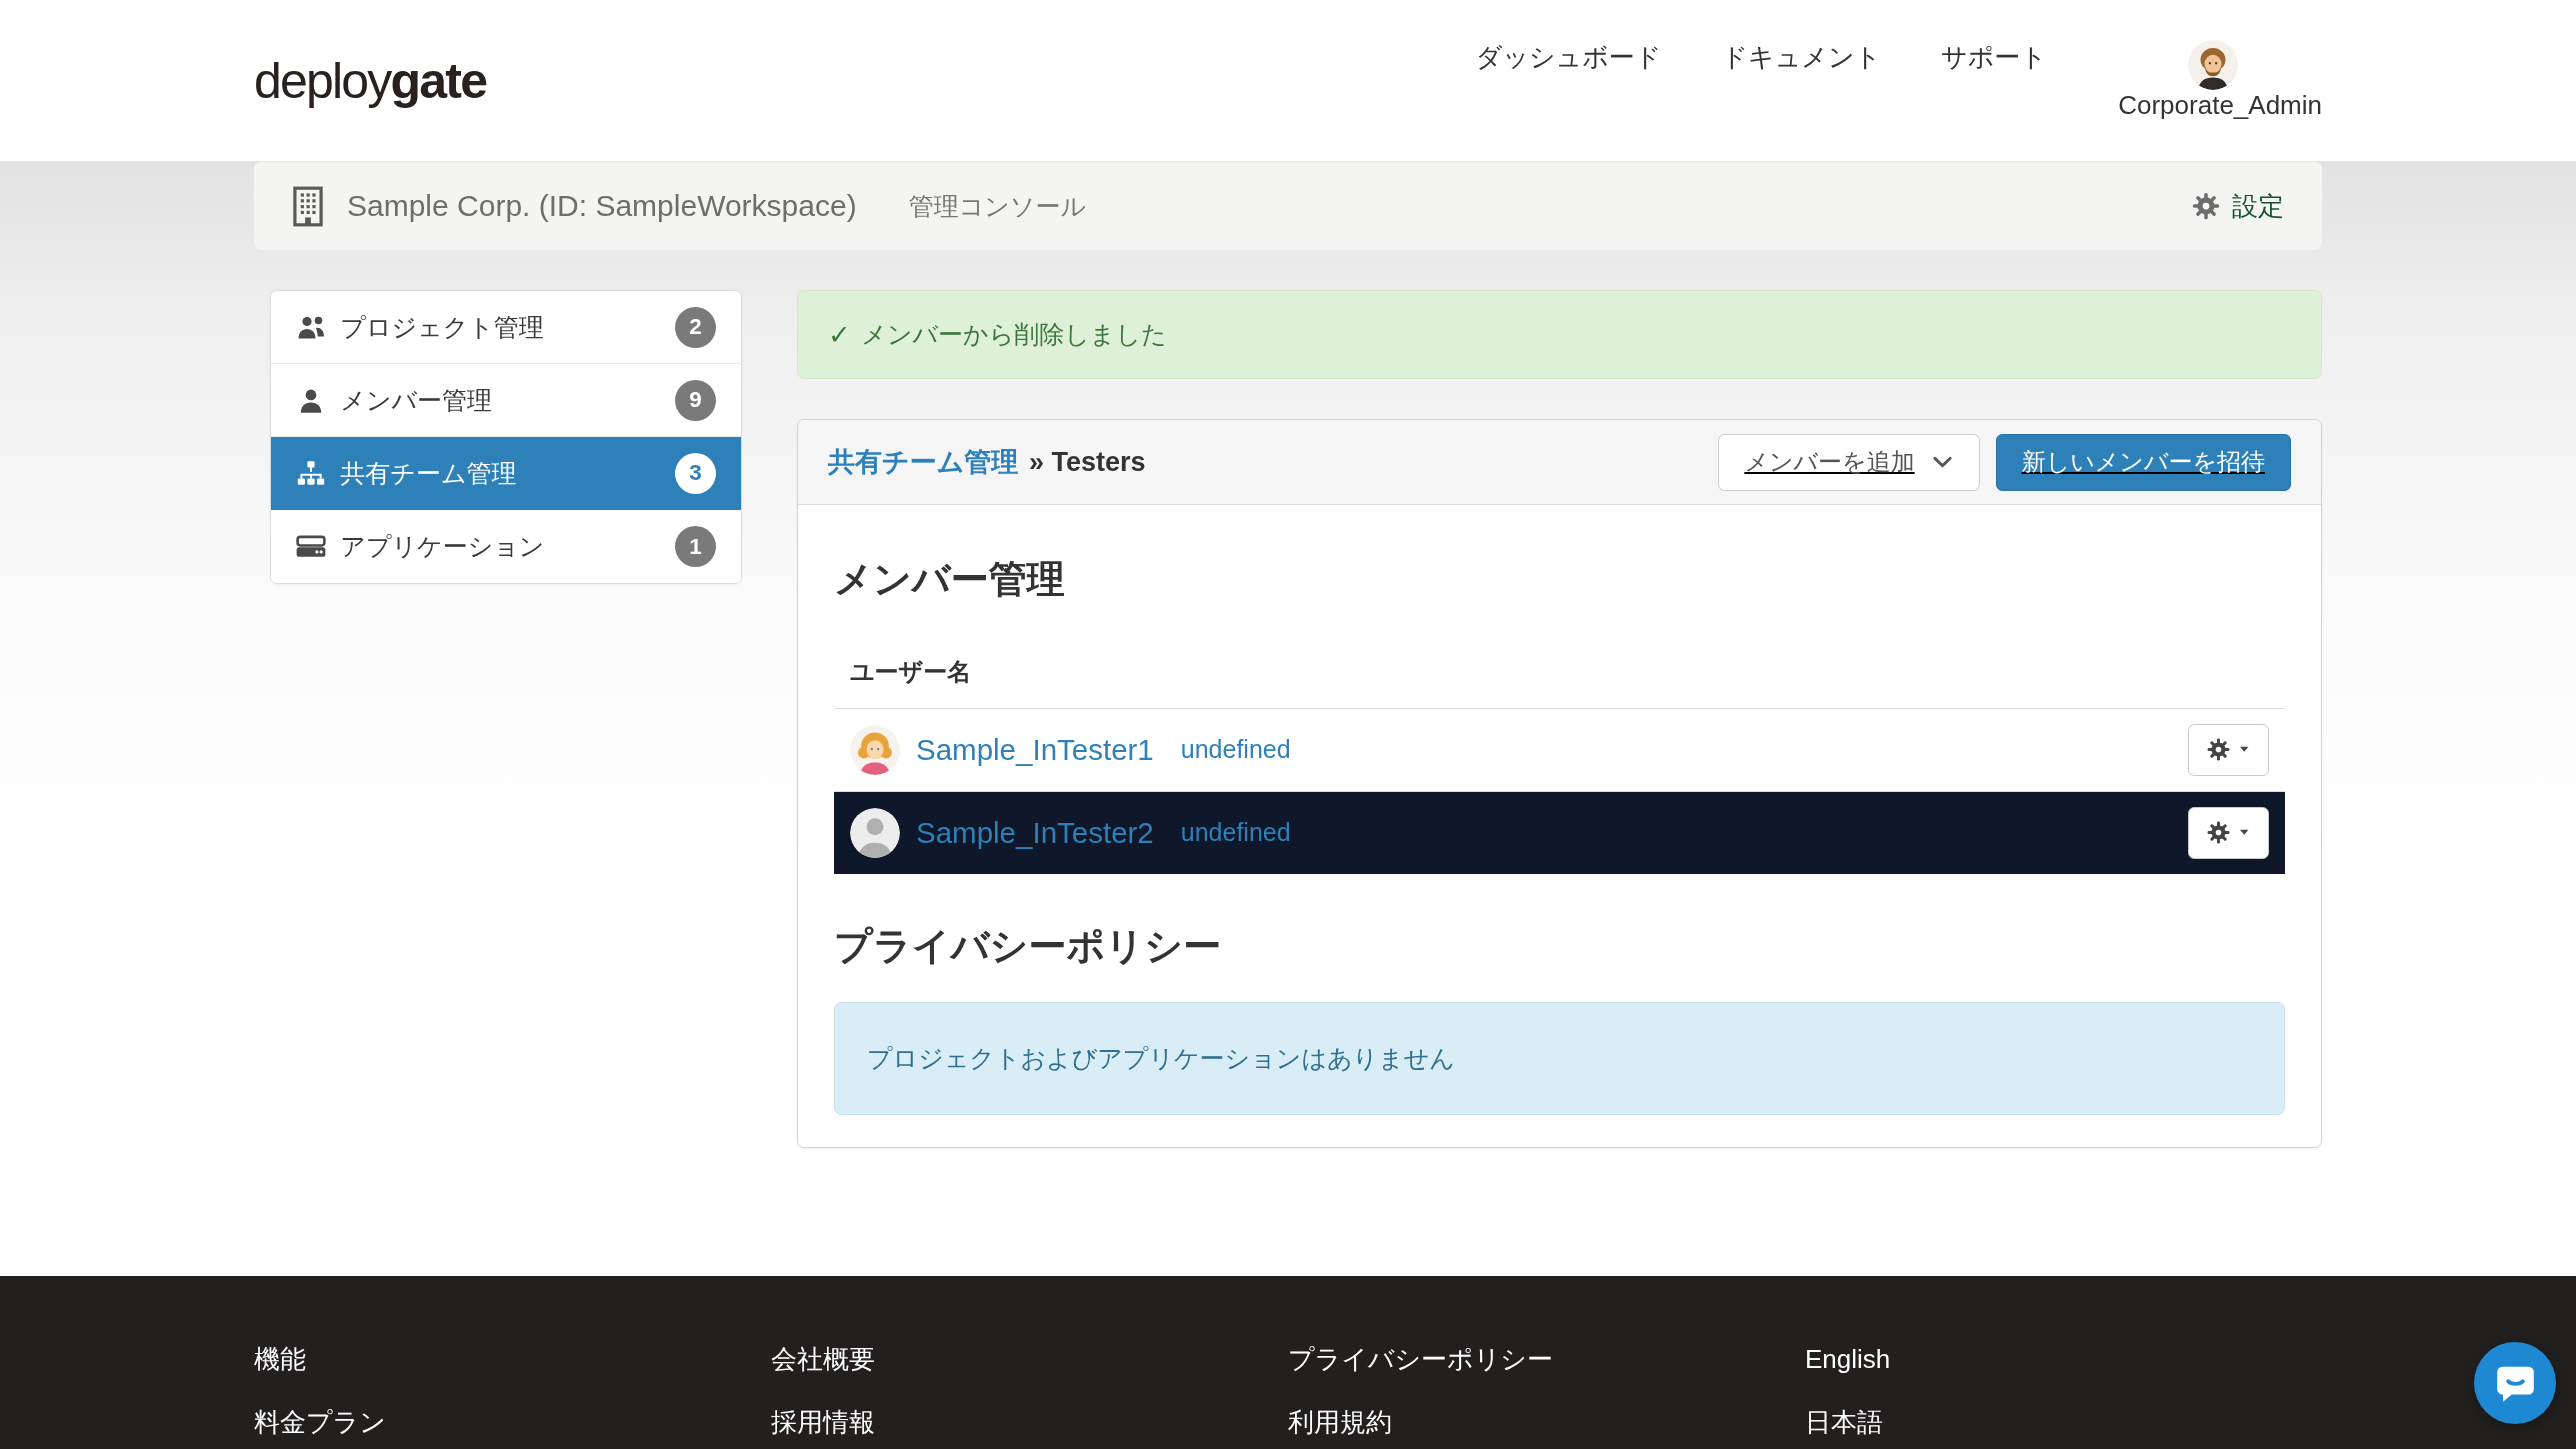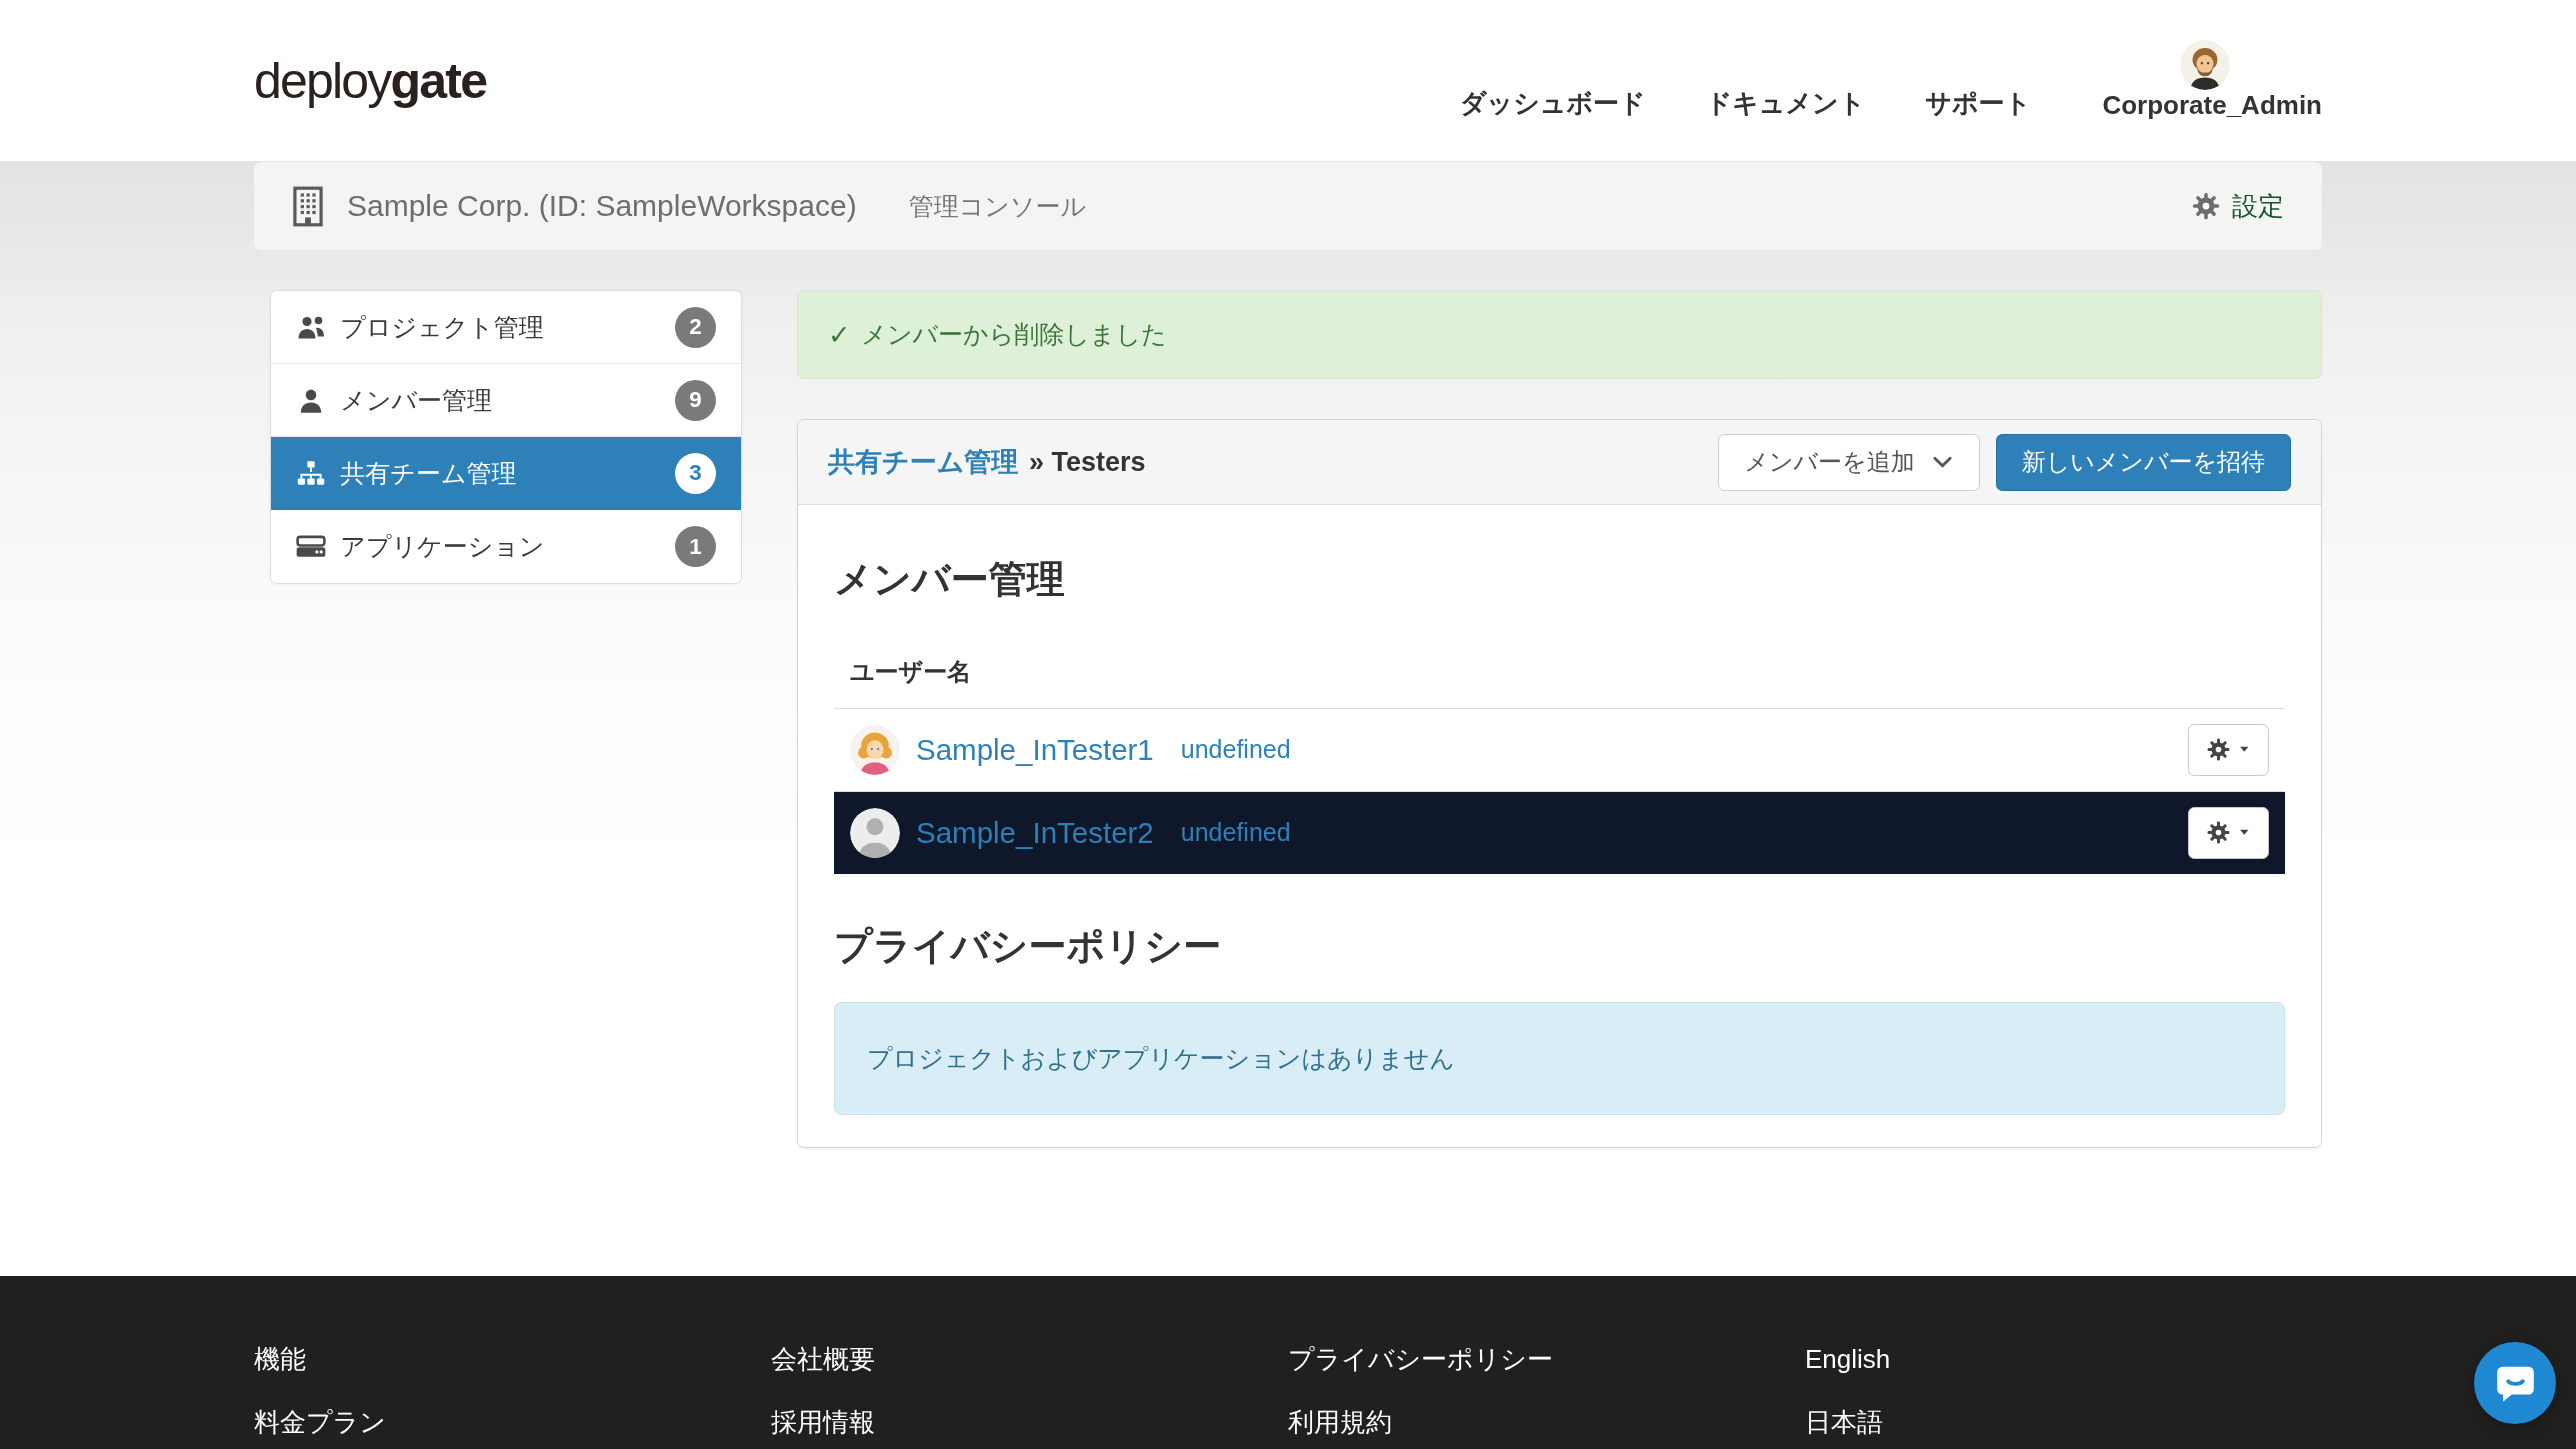--- a/index.html
+++ b/index.html
@@ -5,21 +5,21 @@
   * { margin:0; padding:0; box-sizing:border-box; }
   html,body { width:2576px; height:1449px; overflow:hidden; }
   body { font-family:"Liberation Sans","DejaVu Sans",sans-serif; background:#fff; position:relative; }
 
   
   .navbar { height:162px; background:#ffffff; border-bottom:0.9px solid #e4e4e4; }
   .nav-inner { width:2068px; height:100%; margin:0 auto; display:flex; align-items:center; }
   .logo { font-size:50px; color:#2a211e; letter-spacing:-1.8px; cursor:pointer; }
   .logo .lt { font-weight:400; }
   .logo .bd { font-weight:700; }
-  .nav-links { margin-left:auto; display:flex; align-items:flex-end;font-weight:bold; }
+  .nav-links { margin-left:auto; display:flex; align-items:flex-start; }
   .nav-link { font-size:26px; color:#333; padding:0 30px; cursor:pointer; }
   .nav-user { display:flex; align-items:center; margin-left:27px; cursor:pointer;flex-direction:column; }
   .nav-user .uname { font-size:26px; color:#333; margin-left:14.3px; }
   .avatar-sm { width:50px; height:50px; border-radius:50%; display:block; }
 
   
   .page { height:1114px; background:linear-gradient(180deg,#e2e2e2 0%,#efefef 14%,#fbfbfb 40%,#ffffff 65%); }
   .container { width:2068px; margin:0 auto; }
 
   .workspace-bar { height:88px; background:#f4f4f2; border-radius:7.2px; display:flex; align-items:center; padding:0 38px; color:#6d6d6d; }
@@ -42,21 +42,21 @@
   
   .main { flex:1; margin-left:55px; }
 
   .alert-success { background:#dff0d8; border:0.9px solid #d6e9c6; border-radius:7.2px; color:#3c763d; font-size:25px; height:89px; display:flex; align-items:center; padding:0 30px; margin-bottom:40px; }
   .alert-success .chk { font-size:27px; margin-right:10.7px; font-weight:bold; }
 
   .panel { background:#fff; border:0.9px solid #d4d4d4; border-radius:7.2px; box-shadow:0 1.8px 3.6px rgba(0,0,0,.05); }
   .panel-heading { background:#f5f5f5; border-bottom:0.9px solid #ddd; border-radius:7.2px 7.2px 0 0; min-height:85px; display:flex; align-items:center; padding:0 30px; }
   .crumb-link { color:#2e80b9; font-weight:bold; font-size:27px; cursor:pointer; }
   .crumb-rest { color:#333; font-weight:bold; font-size:27px; margin-left:10.7px; }
-  .head-actions { margin-left:auto; display:flex; align-items:center; gap:16px; }
+  .head-actions { margin-left:auto; display:flex; align-items:center; gap:16px;text-decoration:underline; }
   .btn { height:57px; border-radius:6.3px; font-size:24px; display:flex; align-items:center; padding:0 25px; cursor:pointer; }
   .btn-default { background:#fff; border:0.9px solid #ccc; color:#555; gap:16px; }
   .btn-primary { background:#2e80b9; border:0.9px solid #27719f; color:#fff; }
   .chev { width:23px; height:23px; }
 
   .panel-body { padding:36px 36px 32px; }
   .section-heading { font-size:38px; font-weight:bold; color:#333; }
   .h-members { margin:12.5px 0 39px; }
   .h-apps { margin:47px 0 30px; }
 

